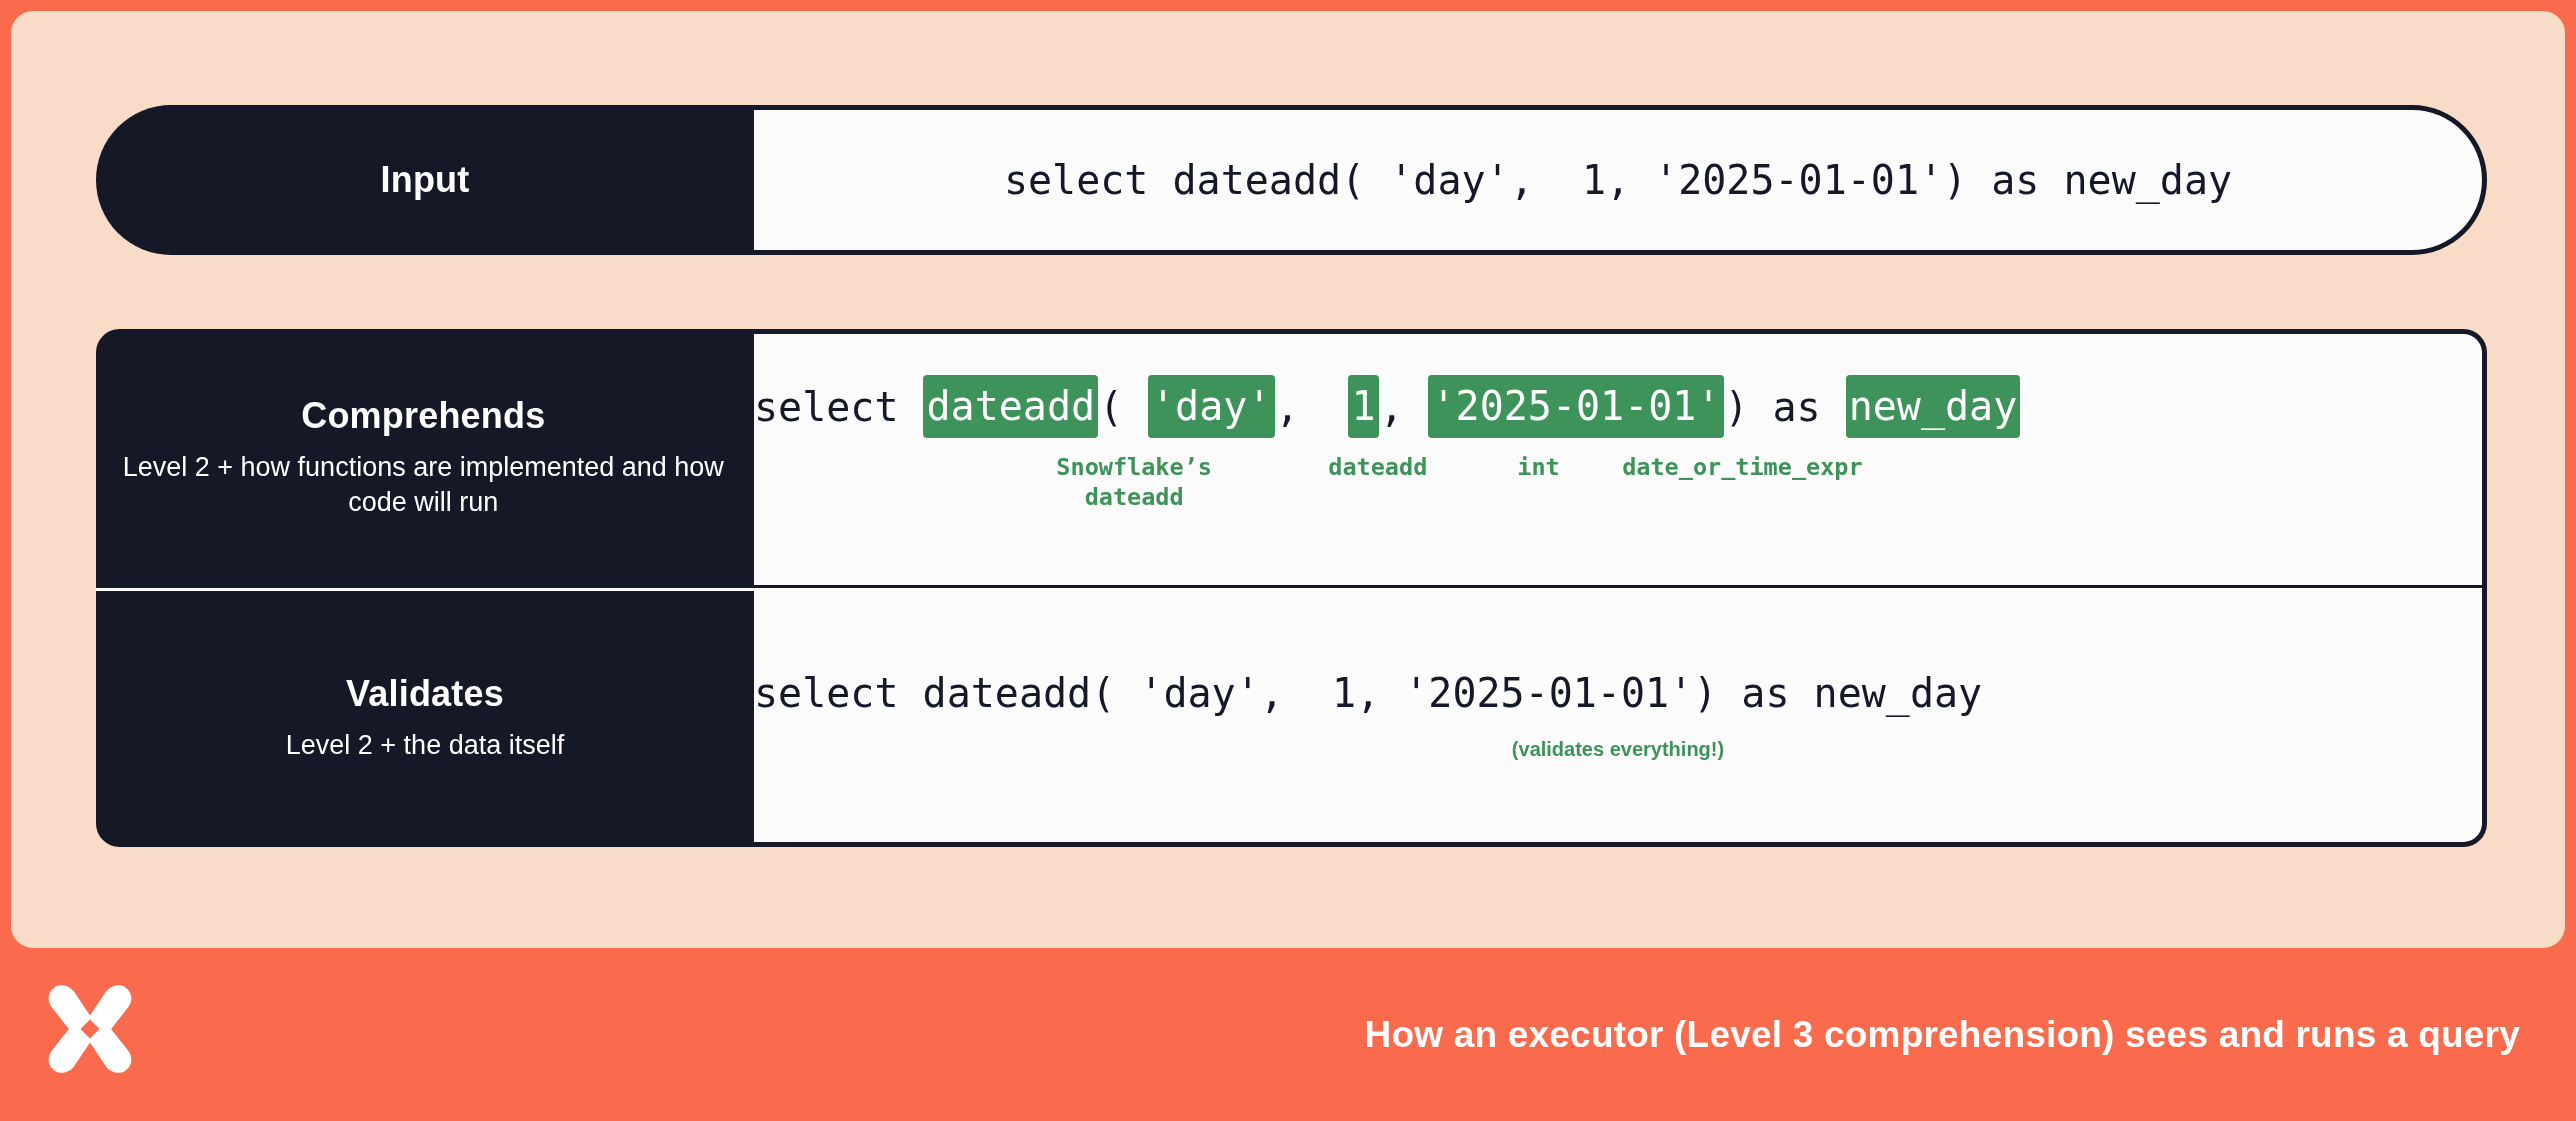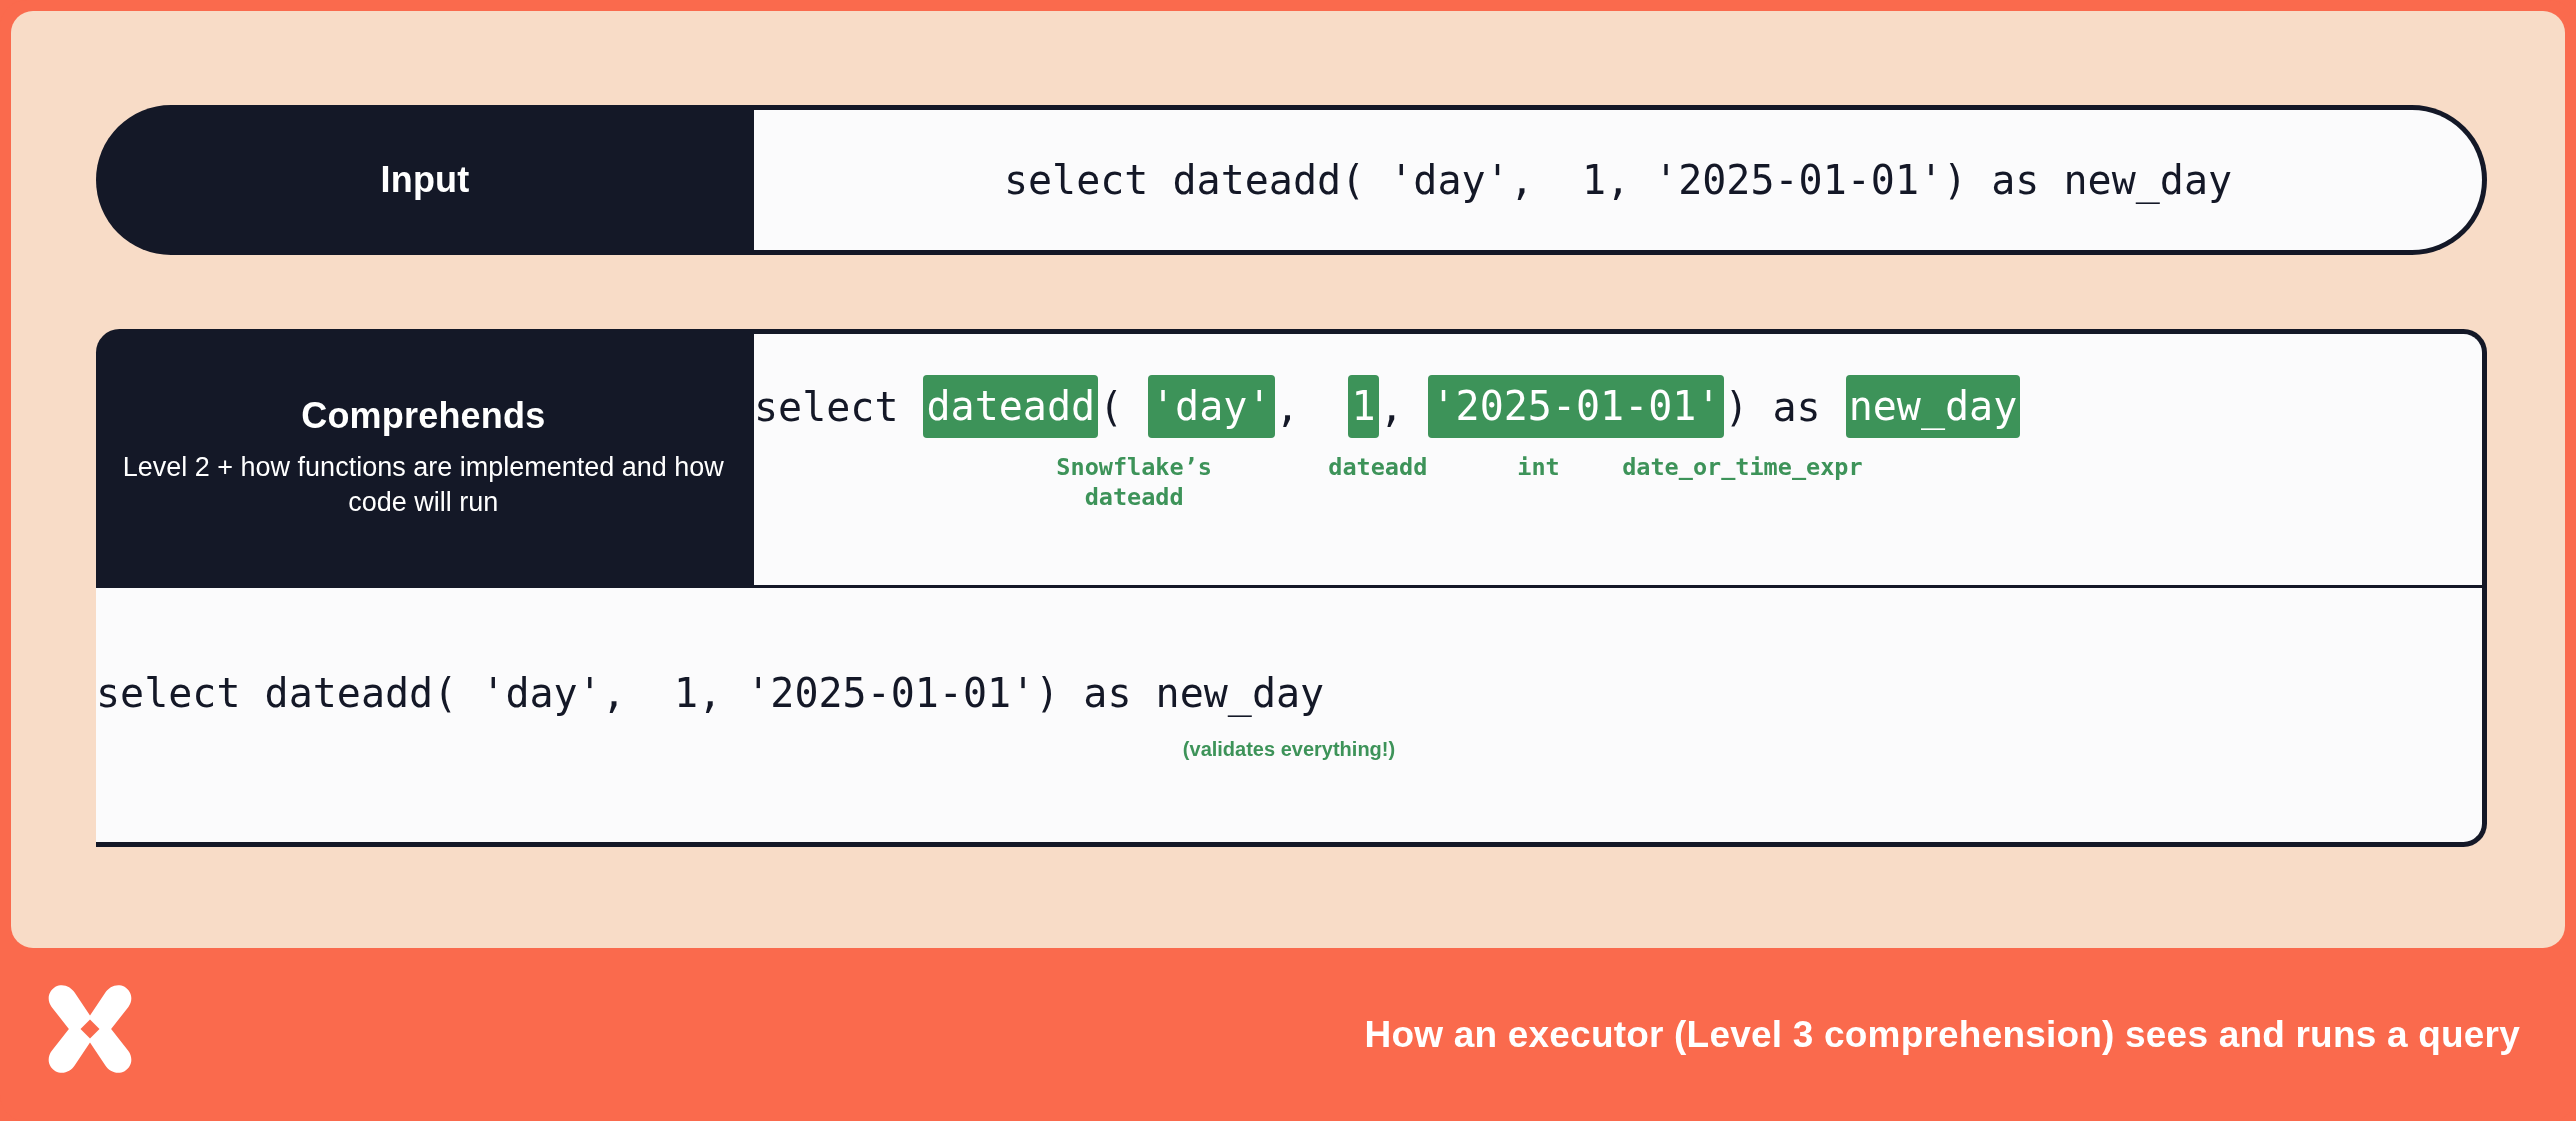--- a/index.html
+++ b/index.html
@@ -240,20 +240,24 @@
           <div class="annots" id="comprehends-annots">
               <div class="annot" style="left: 22%; top: 0px;"><div>Snowflake’s</div><div>dateadd</div></div>
               <div class="annot" style="left: 36.1%; top: 0px;"><div>dateadd</div></div>
               <div class="annot" style="left: 45.4%; top: 0px;"><div>int</div></div>
               <div class="annot" style="left: 57.2%; top: 0px;"><div>date_or_time_expr</div></div>
             </div>
         </div>
       </div>
 
       <div class="stack-row row-validates">
+        <div class="label-pane">
+          <div class="pane-title">Validates</div>
+          <div class="pane-sub">Level 2 + the data itself</div>
+        </div>
         <div class="code-pane">
           <div class="code-line">select dateadd( 'day',  1, '2025-01-01') as new_day</div>
           <div class="validates-note">(validates everything!)</div>
         </div>
       </div>
 
     </div>
   </div>
 
   <div class="footer">

